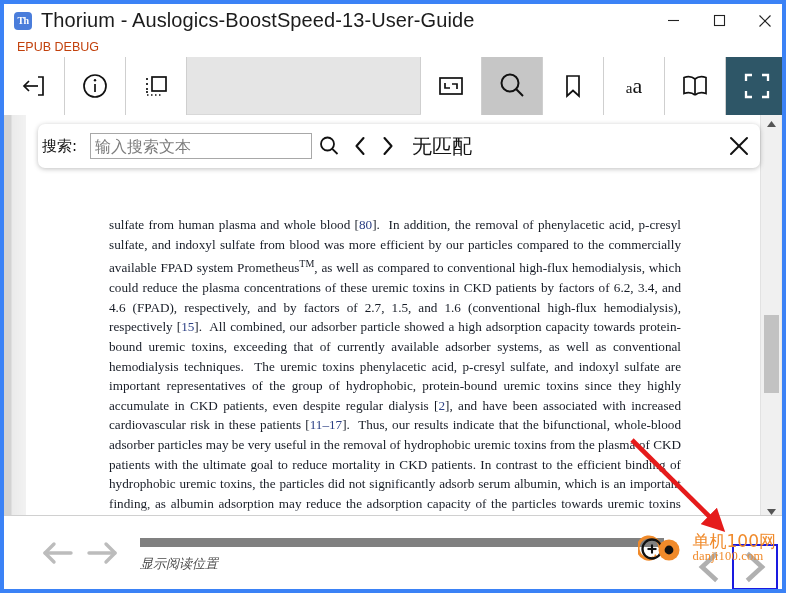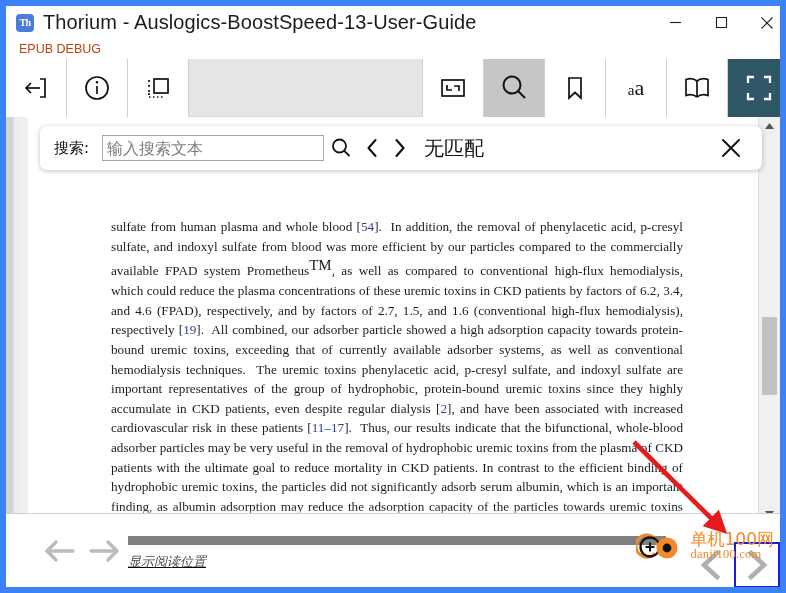--- a/index.html
+++ b/index.html
@@ -5,21 +5,21 @@
   * { box-sizing: border-box; margin: 0; padding: 0; }
   html, body {
     width: 786px; height: 593px;
     font-family: "Liberation Sans", "DejaVu Sans", sans-serif;
     background: #ffffff;
     overflow: hidden;
   }
   #app {
     position: relative;
     width: 786px; height: 593px;
-    border: 6px solid #3b82f6;
+    border: 4px solid #3b82f6;
     background: #ffffff;
     overflow: hidden;
   }
 
   
   .titlebar {
     position: absolute; top: 0; left: 0; width: 784px; height: 33px;
     display: flex; align-items: center;
     background: #ffffff;
   }
@@ -99,21 +99,21 @@
   .body-text {
     position: absolute; top: 100px; left: 83px; width: 572px;
     font-family: "Liberation Serif", "DejaVu Serif", serif;
     font-size: 13.2px; line-height: 19.6px;
     color: #171c26;
     text-align: justify;
     text-justify: inter-word;
   }
   .body-text p { margin-bottom: 0; }
   .ref { color: #2b3f84; }
-  sup { font-size: 15px; vertical-align: super; }
+  sup { font-size: 10px; vertical-align: super; }
 
   
   .page-fade {
     position: absolute; left: 22px; bottom: 0; width: 740px; height: 14px;
     background: linear-gradient(to bottom, rgba(255,255,255,0), #ffffff 70%);
     pointer-events: none;
   }
 
   
   .vscroll {
@@ -130,21 +130,21 @@
   .vscroll .thumb {
     position: absolute; left: 3px; top: 200px; width: 15px; height: 78px;
     background: #c2c2c2;
   }
 
   
   .searchbar {
     position: absolute; top: 120px; left: 34px; width: 722px; height: 44px;
     background: #ffffff; border-radius: 7px;
     box-shadow: 0 1px 5px rgba(0,0,0,0.25);
-    display: flex; align-items: center; padding: 0 14px;
+    display: flex; align-items: center; padding: 0 4px;
     z-index: 20;
   }
   .search-label {
     font-size: 15px; color: #161616; margin-right: 13px;
     font-family: "DejaVu Sans", sans-serif;
   }
   .search-input {
     width: 222px; height: 26px;
     border: 1px solid #a8a8a8; background: #ffffff;
     font-size: 16px; color: #555;
@@ -173,21 +173,21 @@
     position: absolute; bottom: 0; left: 0; width: 784px; height: 74px;
     background: #ffffff; border-top: 1px solid #d0d0d0;
     display: flex; align-items: flex-start;
   }
   .nav-arrow {
     width: 46px; height: 46px; margin-top: 14px;
     display: flex; align-items: center; justify-content: center;
     color: #b7b7b7;
   }
   .nav-arrow.first { margin-left: 30px; }
-  .progress-wrap { flex: 1; margin-top: 22px; margin-right: 22px; text-decoration: underline; }
+  .progress-wrap { flex: 1; margin-left: 14px; margin-top: 22px; margin-right: 22px; }
   .progress-track {
     width: 100%; height: 9px; background: #808080;
   }
   .progress-label {
     margin-top: 8px; font-size: 13px; color: #4a4a4a;
     font-family: "DejaVu Sans", sans-serif; font-style: italic;
   }
   .bottom-right { display: flex; align-items: center; margin-top: 14px; margin-right: 10px; }
   .nav-arrow.big { width: 46px; height: 46px; color: #b0b0b0; }
   .nav-arrow.boxed {
@@ -325,27 +325,27 @@
         </svg>
       </span>
     </div>
   </div>
 
   <div class="reader">
     <div class="gutter-left"></div>
     <div class="page">
       <div class="body-text">
         <p>
-          sulfate from human plasma and whole blood [<span class="ref">54</span>].&nbsp; In addition, the removal of
+          sulfate from human plasma and whole blood [<span class="ref">80</span>].&nbsp; In addition, the removal of
           phenylacetic acid, p-cresyl sulfate, and indoxyl sulfate from blood was more efficient by our
           particles compared to the commercially available FPAD system Prometheus<sup>TM</sup>, as well as
           compared to conventional high-flux hemodialysis, which could reduce the plasma concentrations
           of these uremic toxins in CKD patients by factors of 6.2, 3.4, and 4.6 (FPAD), respectively, and
           by factors of 2.7, 1.5, and 1.6 (conventional high-flux hemodialysis), respectively
-          [<span class="ref">19</span>].&nbsp; All combined, our adsorber particle showed a high adsorption
+          [<span class="ref">15</span>].&nbsp; All combined, our adsorber particle showed a high adsorption
           capacity towards protein-bound uremic toxins, exceeding that of currently available adsorber
           systems, as well as conventional hemodialysis techniques.&nbsp; The uremic toxins phenylacetic
           acid, p-cresyl sulfate, and indoxyl sulfate are important representatives of the group of
           hydrophobic, protein-bound uremic toxins since they highly accumulate in CKD patients, even
           despite regular dialysis [<span class="ref">2</span>], and have been associated with increased
           cardiovascular risk in these patients [<span class="ref">11–17</span>].&nbsp; Thus, our results
           indicate that the bifunctional, whole-blood adsorber particles may be very useful in the removal
           of hydrophobic uremic toxins from the plasma of CKD patients with the ultimate goal to reduce
           mortality in CKD patients. In contrast to the efficient binding of hydrophobic uremic toxins, the
           particles did not significantly adsorb serum albumin, which is an important finding, as albumin

